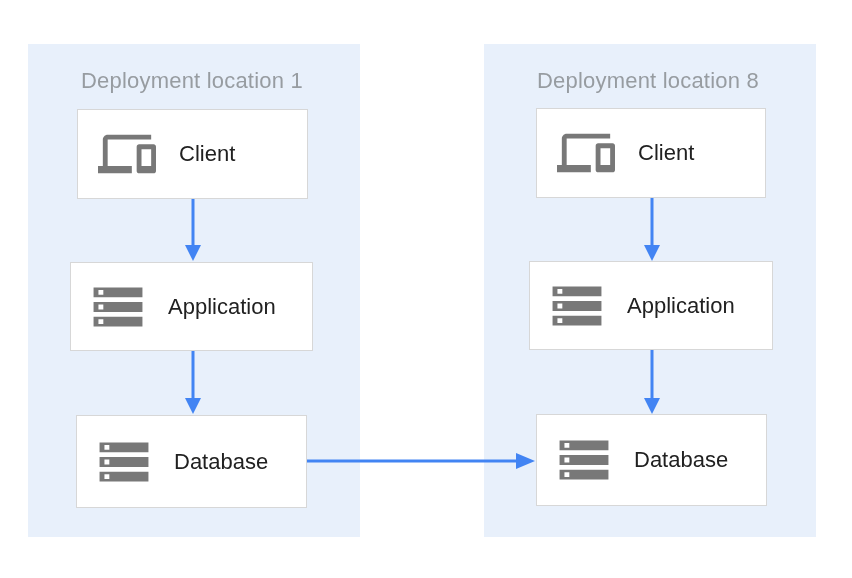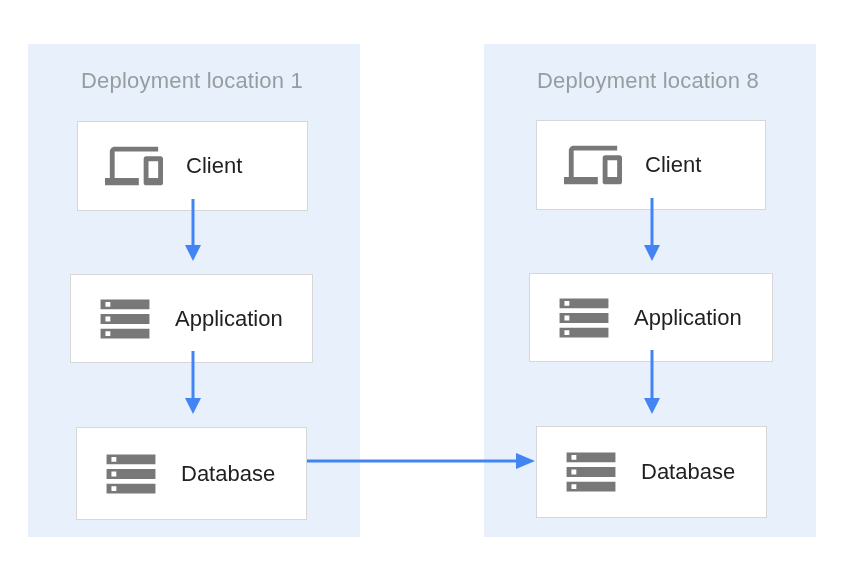--- a/index.html
+++ b/index.html
@@ -25,24 +25,23 @@
   .loc-1{left:28px;}
   .loc-2{left:484px;}
   .loc-label{
     position:absolute;left:20px;top:24px;
     font-size:22px;color:var(--color-label-gray);
     letter-spacing:0.2px;white-space:nowrap;margin-left:33px;
   }
   .node{
     position:absolute;box-sizing:border-box;
     display:flex;align-items:center;
-    padding-left:27px;gap:23px;
+    padding-left:20px;gap:23px;
     background:var(--color-box-bg);
     border:1px solid var(--color-box-border);
-    margin-top:12px;
   }
   .node-label{
     font-size:22px;color:var(--color-node-text);white-space:nowrap;
   }
   .icon svg{display:block;fill:var(--color-icon);}
   .arrows{position:absolute;left:0;top:0;pointer-events:none;}
   .arrow-line{stroke:var(--color-arrow);stroke-width:3;}
   .arrow-head{fill:var(--color-arrow);}
 </style>
 </head>

